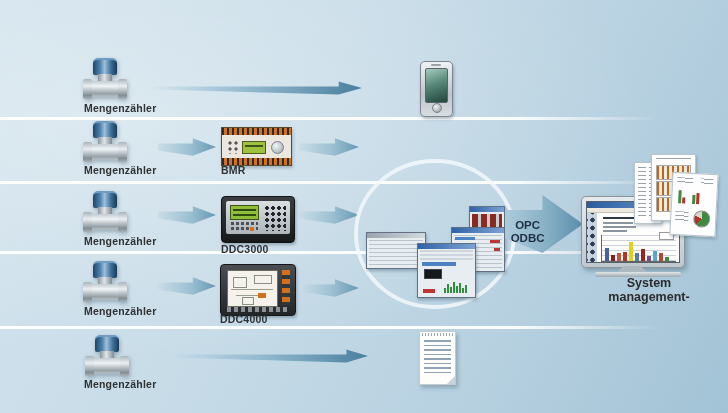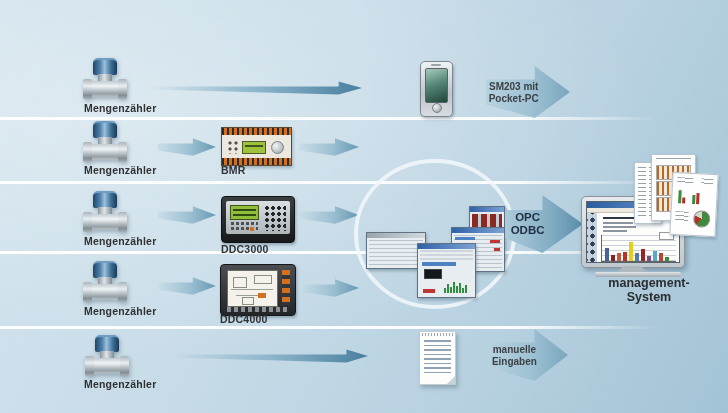--- a/index.html
+++ b/index.html
@@ -16,21 +16,21 @@
     background:linear-gradient(90deg,rgba(170,200,218,0) 0%,#94bacf 45%,#497f9f 100%);}
   .arr-short{clip-path:polygon(0 30%,60% 30%,60% 2%,100% 50%,60% 98%,0 70%);
     background:linear-gradient(90deg,#c9dde7 0%,#9cc0d2 55%,#67males 100%);
     background:linear-gradient(90deg,#c9dde7 0%,#9cc0d2 55%,#6799b3 100%);}
   .arr-big{clip-path:polygon(0 26%,58% 26%,58% 0,100% 50%,58% 100%,0 74%);
     background:linear-gradient(90deg,#b7d2e0 0%,#9dc1d3 55%,#7aa6bd 100%);}
   .arr-opc{clip-path:polygon(0 26%,48% 26%,48% 0,100% 50%,48% 100%,0 74%);
     background:linear-gradient(90deg,#accbda 0%,#86afc5 55%,#5b8dab 100%);}
   .arrow-lbl{position:absolute;left:0;top:50%;transform:translateY(-50%);width:66%;
     text-align:center;font-weight:bold;font-size:10px;line-height:11.5px;color:#3c4145;}
-  .opc-lbl{font-size:11.5px;line-height:13px;color:#1e2f42;width:58%;}
+  .opc-lbl{font-size:11.5px;line-height:13px;color:#1e2f42;width:58%;margin-top:8px;}
   
   .lbl{position:absolute;font-weight:bold;font-size:10.5px;color:#2f3133;letter-spacing:.2px;}
   .energy-lbl{position:absolute;text-align:center;font-weight:bold;font-size:12.5px;
     line-height:13.5px;color:#2b2d2f;}
   
   .meter{position:absolute;width:42px;height:46px;filter:drop-shadow(1px 2px 2px rgba(40,70,90,.35));}
   .m-cap{position:absolute;left:9px;top:0;width:24px;height:15px;border-radius:5px 5px 2px 2px;
     border-top:2px solid #6f9cc0;
     background:linear-gradient(90deg,#1e4668,#4f83ad 30%,#9cc0dc 48%,#3c6f96 75%,#173a57);}
   .m-neck{position:absolute;left:14px;top:16px;width:14px;height:7px;
@@ -160,26 +160,20 @@
       <div class="m-end l"></div>
       <div class="m-end r"></div>
     </div>
   </div>
   <div class="lbl" style="left:84px;top:102px">Mengenzähler</div>
   <div class="arrow arr-thin" style="left:150px;top:80px;width:212px;height:16px"></div>
   <div class="pda" style="left:420px;top:61px">
     <div class="pda-screen"></div>
     <div class="pda-btn"></div>
   </div>
-  <div class="arrow arr-big" style="left:486px;top:66px;width:84px;height:52px">
-    <div class="arrow-lbl">
-      <div>SM203 mit</div>
-      <div>Pocket-PC</div>
-    </div>
-  </div>
 
   <div class="meter" style="left:84px;top:121px">
     <div class="m-cap"></div>
     <div class="m-neck"></div>
     <div class="m-body">
       <div class="m-end l"></div>
       <div class="m-end r"></div>
     </div>
   </div>
   <div class="lbl" style="left:84px;top:164px">Mengenzähler</div>
@@ -246,26 +240,20 @@
     <div class="m-body">
       <div class="m-end l"></div>
       <div class="m-end r"></div>
     </div>
   </div>
   <div class="lbl" style="left:84px;top:378px">Mengenzähler</div>
   <div class="arrow arr-thin" style="left:172px;top:348px;width:196px;height:16px"></div>
   <div class="notepad" style="left:419px;top:331px">
     <div class="np-lines"></div>
     <div class="np-fold"></div>
-  </div>
-  <div class="arrow arr-big" style="left:488px;top:329px;width:80px;height:52px">
-    <div class="arrow-lbl">
-      <div>manuelle</div>
-      <div>Eingaben</div>
-    </div>
   </div>
 
   <svg class="ring" style="left:352px;top:156px" width="166" height="156">
     <ellipse cx="83" cy="78" rx="79" ry="73" fill="none" stroke="#f2f8fb" stroke-width="4" opacity="0.85"></ellipse>
   </svg>
 
 
   <div class="win" style="left:469px;top:206px;width:34px;height:25px">
     <div class="tb"></div>
     <div style="position:absolute;left:2px;right:2px;top:7px;bottom:2px;background:repeating-linear-gradient(90deg,#8a2a22 0 6px,#c7cdd2 6px 9px)"></div>
@@ -364,17 +352,17 @@
         <div style="height:11px;background:#b23328"></div>
     </div>
     <div class="pie" style="left:22px;top:36px;width:15px;height:15px"></div>
     <div class="doc-lines" style="left:4px;top:38px;width:13px;height:10px"></div>
   </div>
 
   <div class="stand-neck" style="left:617px;top:266px;width:30px;height:6px"></div>
   <div class="stand-base" style="left:595px;top:272px;width:86px;height:5px"></div>
 
   <div class="energy-lbl" style="left:585px;top:277px;width:128px">
+    <div>System</div>
     <div>management-</div>
-    <div>System</div>
   </div>
 
 </div>
 
 </body></html>

